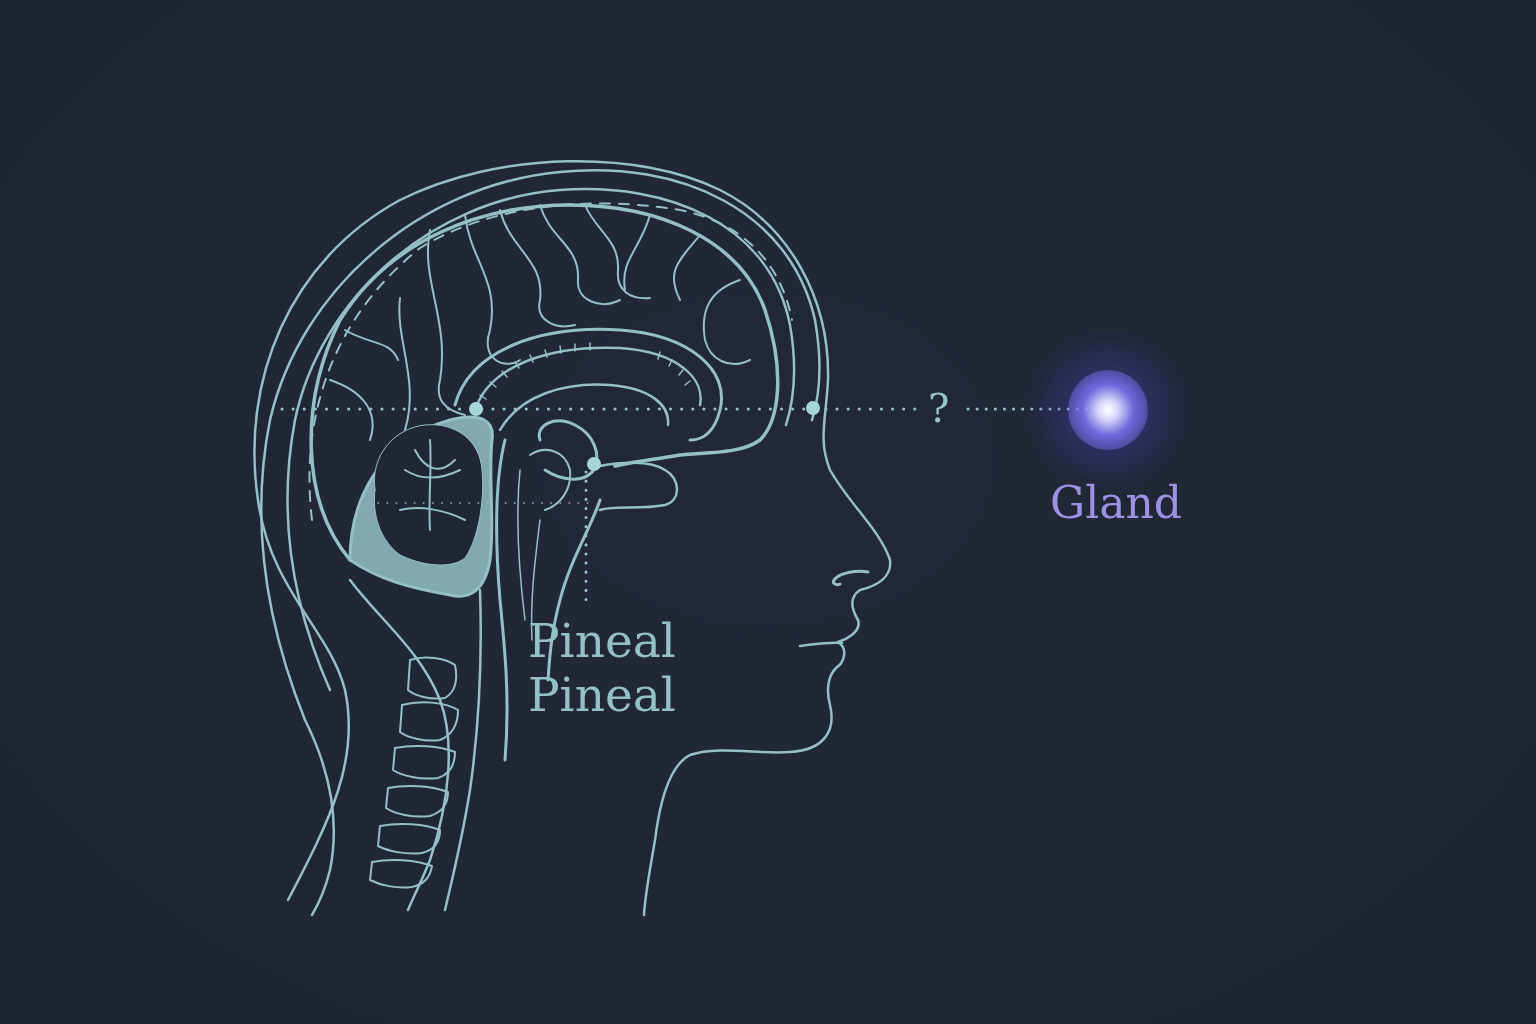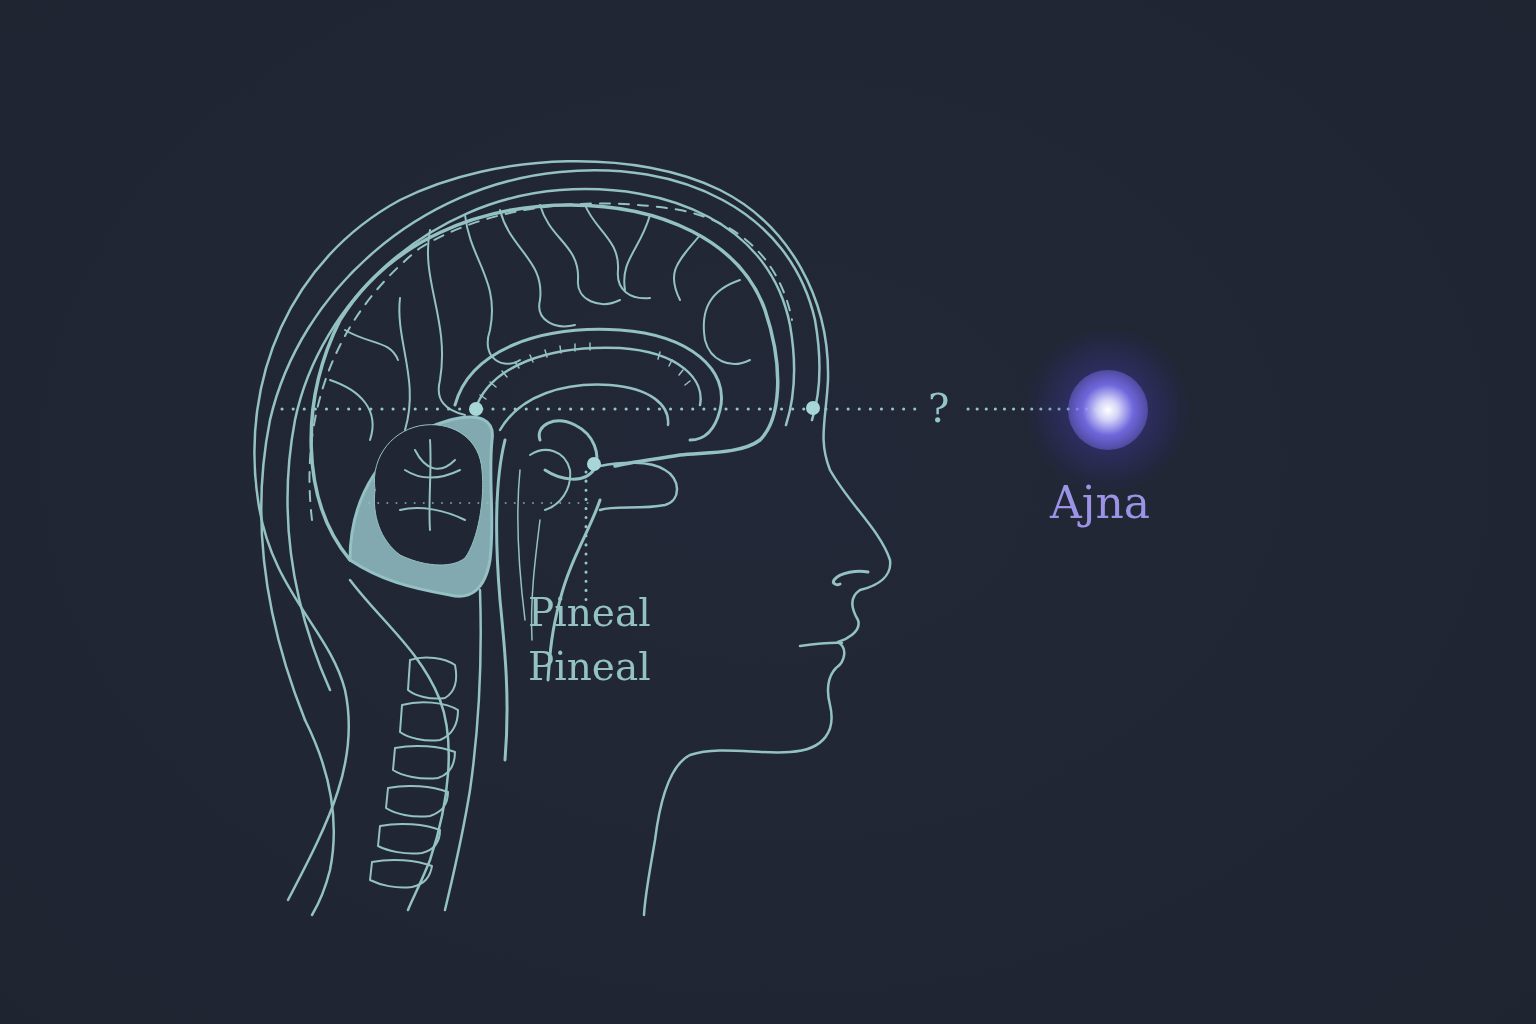--- a/index.html
+++ b/index.html
@@ -24,22 +24,22 @@
       height: 1024px;
     }
     .label {
       position: absolute;
       font-family: "DejaVu Serif", "Liberation Serif", serif;
       white-space: nowrap;
       line-height: 1;
     }
     .pineal-label {
       left: 528px;
-      top: 586px;
-      font-size: 39px;
+      top: 614px;
+      font-size: 47px;
       color: #93c1c4;
       line-height: 54px;
     }
     .ajna-label {
       left: 1050px;
       top: 481px;
       font-size: 44px;
       color: #9c92e6;
     }
     .question-mark {
@@ -156,15 +156,15 @@
   <div class="glow-outer"></div>
   <div class="glow-mid"></div>
 
   <div class="question-mark">?</div>
 
   <div class="label pineal-label">
     <div>Pineal</div>
     <div>Pineal</div>
   </div>
 
-  <div class="label ajna-label">Ajna</div>
+  <div class="label ajna-label">Gland</div>
 
 </div>
 
 </body></html>

